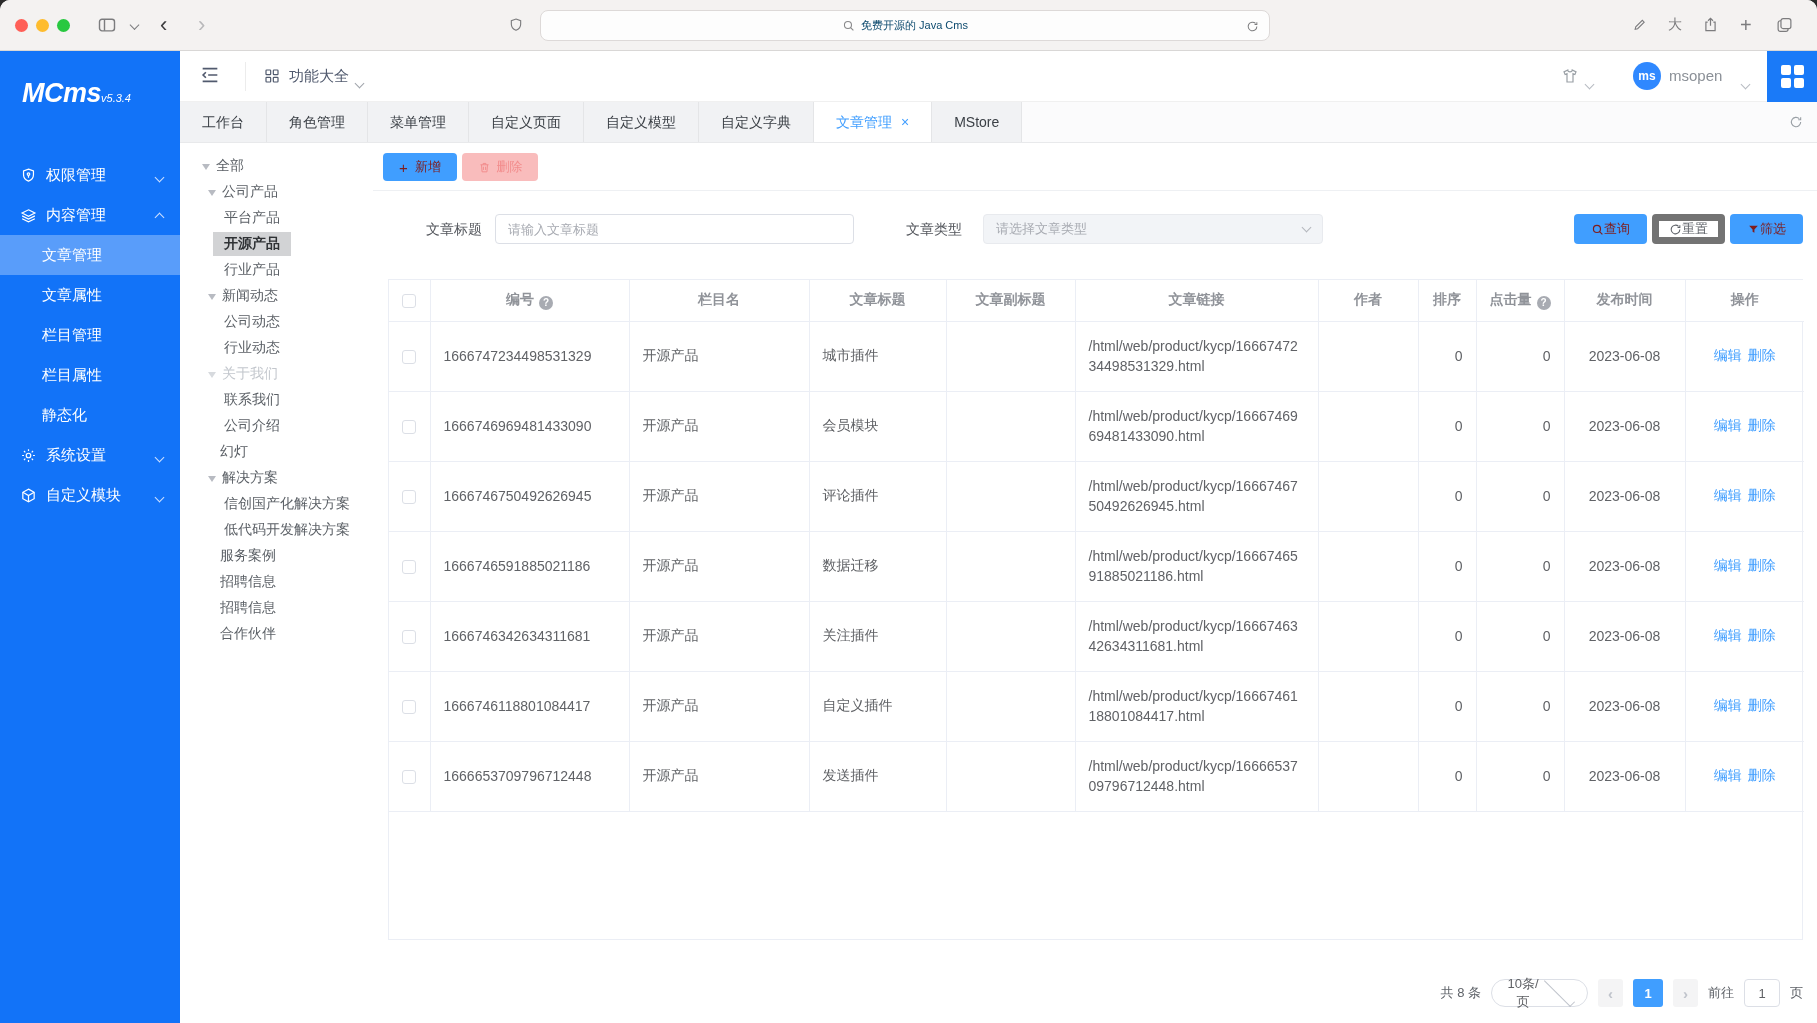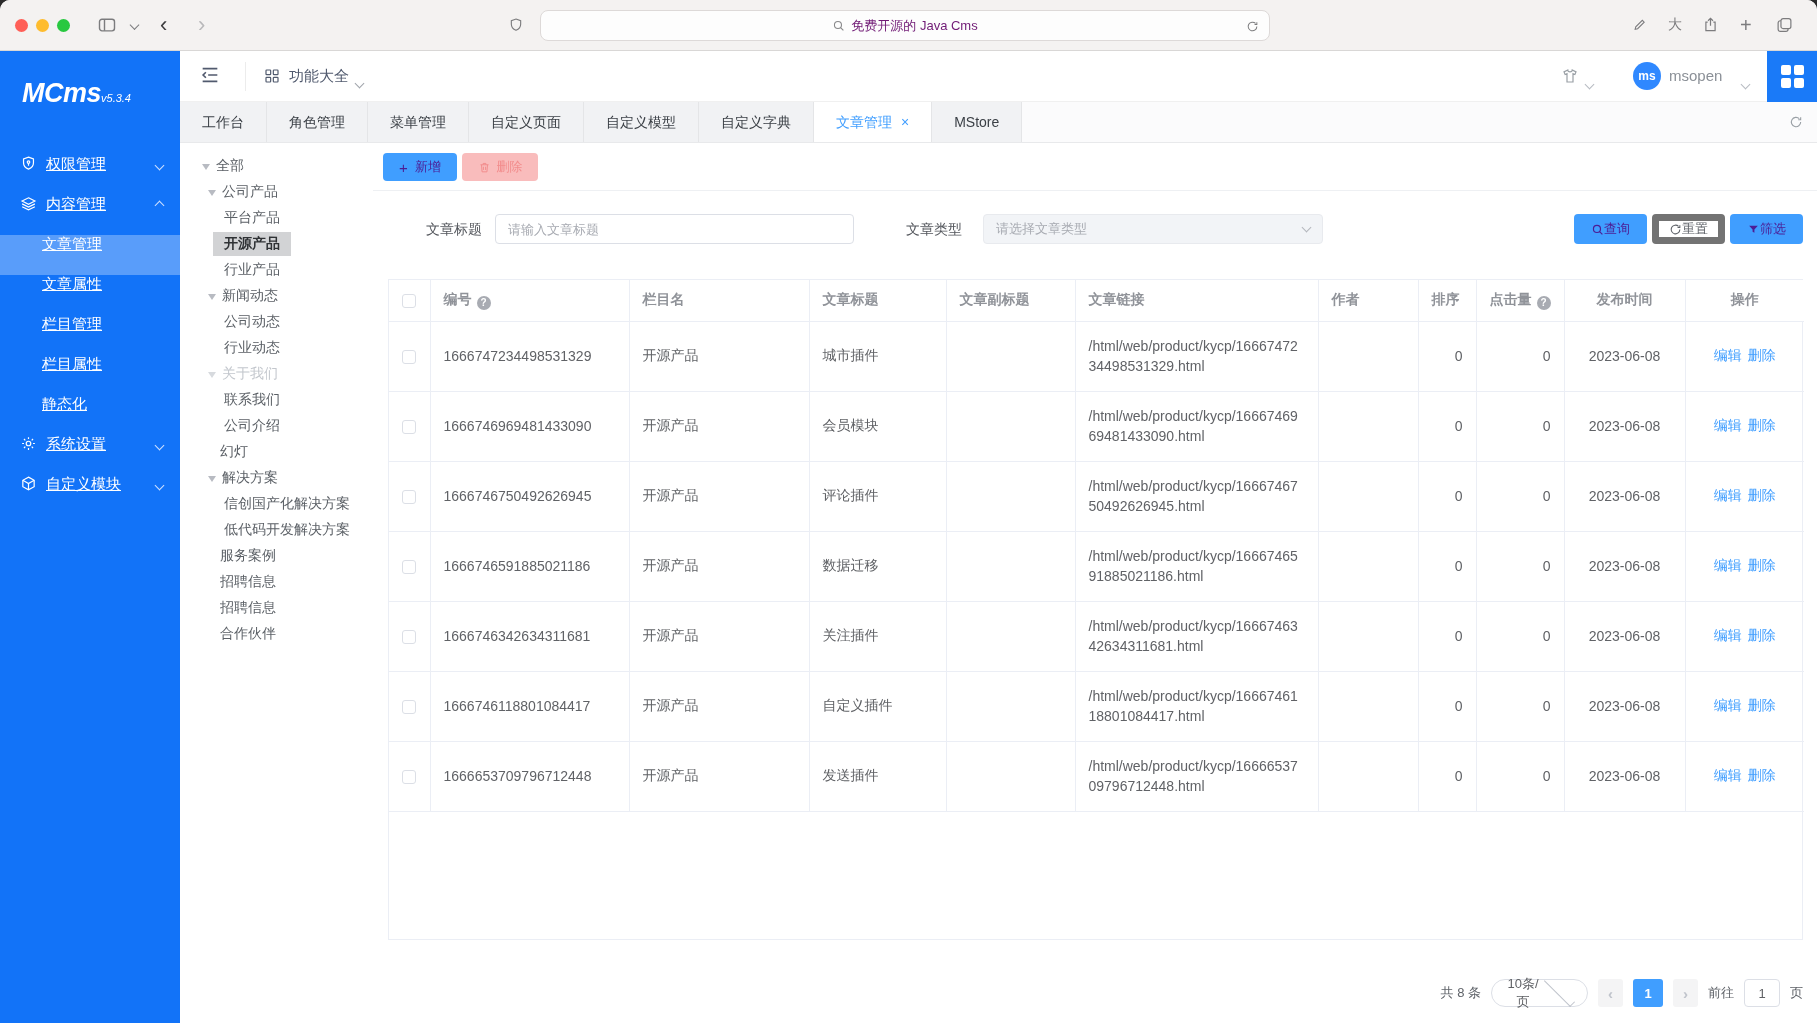--- a/index.html
+++ b/index.html
@@ -10,34 +10,34 @@
   .chrome { position:absolute; left:0; top:0; width:100%; height:51px; background:#f4f2f1; border-bottom:1px solid #d9d7d6; }
   .lights { position:absolute; left:15px; top:19px; display:flex; gap:8px; }
   .light { width:13px; height:13px; border-radius:50%; }
   .light.red{ background:#ff5f57; } .light.yellow{ background:#febc2e; } .light.green{ background:#28c840; }
   .cico { position:absolute; top:50%; transform:translateY(-50%); color:#7c7c7e; display:flex; align-items:center; justify-content:center; }
   .cico svg { display:block; }
   .chv { display:inline-block; width:7px; height:7px; border-right:1.6px solid currentColor; border-bottom:1.6px solid currentColor; transform:rotate(45deg); }
   .chv.up { transform:rotate(-135deg); }
   .navarr { font-size:22px; line-height:1; font-weight:400; }
   .urlbar { position:absolute; left:540px; top:10px; width:730px; height:31px; background:#fdfdfd; border:1px solid #ddd9d8; border-radius:8px; display:flex; align-items:center; justify-content:center; gap:6px; color:#88888a; }
-  .urltext { font-size:13px; color:#701a75; }
+  .urltext { font-size:11px; color:#0c4a6e; }
   .url-refresh { position:absolute; right:10px; top:8px; color:#7c7c7e; }
   .txtico { font-size:14px; color:#7c7c7e; }
 
   
   .app { position:absolute; left:0; top:51px; right:0; bottom:0; background:#fff; }
 
   
   .sidebar { position:absolute; left:0; top:0; bottom:0; width:180px; background:#1273f8; color:#fff; }
   .logo { height:60px; display:flex; align-items:center; padding-left:22px; padding-top:24px; }
   .logo b { font-size:27px; font-style:italic; letter-spacing:-0.5px; }
   .logo i { font-size:11px; font-style:italic; margin-top:9px; }
   .smenu { position:absolute; top:104px; left:0; right:0; }
-  .sitem { height:40px; display:flex; position:relative; font-size:15px; cursor:pointer;text-decoration:underline; }
+  .sitem { height:40px; display:flex; align-items:center; position:relative; font-size:15px; cursor:pointer; }
   .sitem .sico { width:17px; height:17px; margin:0 9px 0 20px; color:#fff; }
   .sitem .schv { position:absolute; right:17px; color:#cfe1ff; }
   .sitem.child { padding-left:42px; font-size:15px; }
   .sitem.active { background:rgba(255,255,255,.3); }
 
   
   .hdr { position:absolute; left:180px; right:0; top:0; height:51px; background:#fff; border-bottom:1px solid #f0f0f0; }
   .fold { position:absolute; left:19px; top:13px; width:26px; height:26px; color:#515a6e; }
   .hvd { position:absolute; left:65px; top:11px; width:1px; height:29px; background:#ececec; }
   .hgrid { position:absolute; left:84px; top:17px; width:16px; height:16px; color:#515a6e; }
@@ -67,41 +67,41 @@
   .node .caret { width:0; height:0; border:4.5px solid transparent; border-top:6px solid #b8bbc2; margin:5px 6px 0 0; }
   .node.lv0 { padding-left:22px; } .node.lv1 { padding-left:28px; }
   .node.lv1b { padding-left:40px; } .node.lv2 { padding-left:44px; }
   .node.dim { color:#c3c7cd; } .node.dim .caret { border-top-color:#d7dade; }
   .node.selected .lbl { background:#d2d3d5; color:#2f3235; font-weight:700; padding:3px 11px; margin-left:-11px; }
 
   
   .main { position:absolute; left:373px; top:92px; right:0; bottom:0; background:#fff; }
   .toolbar { position:absolute; left:10px; top:10px; display:flex; gap:5px; }
   .btn { height:28px; border:none; border-radius:4px; font-size:13px; display:inline-flex; align-items:center; justify-content:center; cursor:pointer; font-family:inherit; }
-  .btn-blue { background:#409eff; color:#4c1d95; }
+  .btn-blue { background:#409eff; color:#7f1d1d; }
   .btn-add { width:74px; } .btn-add .plus::before { content:"+"; font-size:15px; margin-right:7px; font-weight:400; }
   .btn-del { width:76px; background:#f9bcbc; color:#f28c8c; cursor:not-allowed; }
   .btn-del svg { margin-right:6px; }
   .hdivider { position:absolute; left:0; top:47px; width:100%; height:1px; background:#eef0f3; }
   .flabel { position:absolute; top:78px; font-size:14px; color:#53565c; }
   .finput { position:absolute; left:122px; top:71px; width:359px; height:30px; border:1px solid #dcdfe6; border-radius:4px; padding:0 12px; font-size:13px; color:#606266; font-family:inherit; }
   .finput::placeholder { color:#a8abb2; }
   .fselect { position:absolute; left:610px; top:71px; width:340px; height:30px; background:#f2f4f7; border:1px solid #e8eaee; border-radius:4px; display:flex; align-items:center; padding:0 12px; cursor:pointer; }
   .fselect .ph { font-size:13px; color:#a8abb2; flex:1; }
   .fselect .chv { color:#b4b7bd; margin-top:-3px; }
   .fbtns { position:absolute; right:14px; top:71px; display:flex; gap:5px; }
   .fbtn { height:30px; width:73px; }
   .btn-plain { background:#fff; border:7px solid #737373; color:#5f6369; }
 
   
   .tablewrap { position:absolute; left:15px; top:136px; width:1415px; height:661px; border:1px solid #ebeef5; }
   table { width:100%; border-collapse:collapse; table-layout:fixed; }
   th,td { border-right:1px solid #ebeef5; border-bottom:1px solid #ebeef5; padding:0 13px; font-size:14px; overflow:hidden; }
   th:last-child, td:last-child { border-right:none; }
-  th { height:41px; text-align:left; color:#909399; font-weight:600; background:#fff; }
+  th { height:41px; text-align:center; color:#909399; font-weight:600; background:#fff; }
   td { height:70px; color:#606266; }
   .col-ck { text-align:center; padding:0; }
   .num { text-align:right; }
   .ctr { text-align:center; }
   .linkcell { word-break:break-all; line-height:20px; }
   .cb { display:inline-block; width:14px; height:14px; border:1px solid #dcdfe6; border-radius:3px; background:#fff; vertical-align:middle; cursor:pointer; }
   .q { display:inline-flex; width:14px; height:14px; border-radius:50%; background:#a8abb2; color:#fff; font-size:10px; font-weight:700; align-items:center; justify-content:center; margin-left:5px; vertical-align:-2px; }
   .q::before { content:"?"; }
   .oplink { color:#409eff; cursor:pointer; margin:0 3px; white-space:nowrap; }
 

